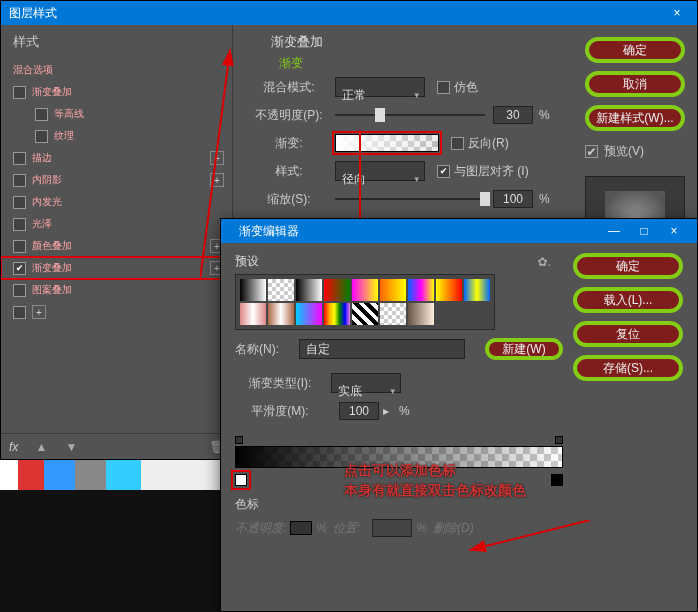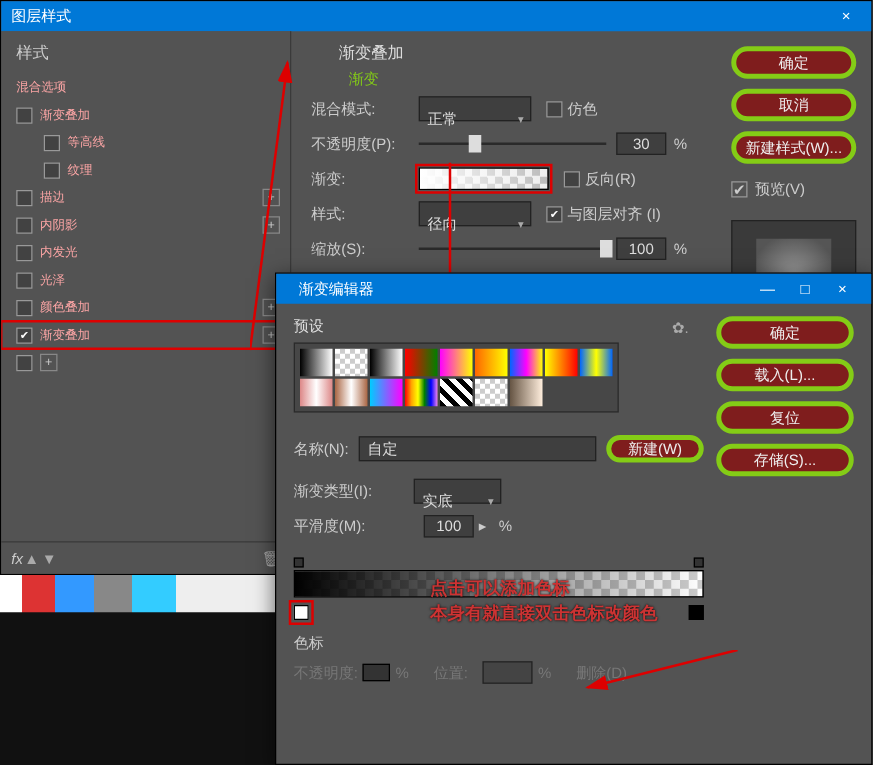--- a/index.html
+++ b/index.html
@@ -18,30 +18,30 @@
 .styles-header { padding: 8px 12px; font-size: 13px; }
 .styles-list { flex: 1; overflow: hidden; }
 .style-row { display: flex; align-items: center; height: 22px; padding: 0 8px 0 12px; }
 .style-row.group { font-weight: normal; padding-left: 12px; }
 .style-row .cb { width: 13px; height: 13px; border: 1px solid #999; margin-right: 6px; background: #424242; display:inline-flex;align-items:center;justify-content:center;color:#fff;font-size:10px;}
 .style-row .cb.checked::after { content:"✔"; font-size:9px;}
 .style-row .lbl { flex: 1; color: #fca5a5; font-size: 10px; }
 .style-row .plus { width:14px;height:14px;border:1px solid #888;display:flex;align-items:center;justify-content:center;color:#ccc;font-size:10px;}
 .style-row.indent { padding-left: 34px; }
 .style-row.sel { outline: 2px solid #d00; outline-offset:-1px; }
-.styles-footer { height:26px; border-top:1px solid #3a3a3a; display:flex; align-items:center; padding:0 8px; gap:0;}
+.styles-footer { height:26px; border-top:1px solid #3a3a3a; display:flex; align-items:center; padding:0 8px; gap:16px;}
 .fx { font-style: italic; }
 .ico { width:14px;height:14px; color:#aaa; display:inline-flex;align-items:center;justify-content:center;}
 
 
 .settings-col { flex:1; padding:8px 16px; position:relative; }
 .sec-title { font-size:13px; margin-bottom:4px; color:#ddd; padding-left:22px;}
 .sec-sub { margin-left:30px; color:#84cc16; font-size:12px;}
 .field-row { display:flex; align-items:center; height:26px; margin:2px 0; }
-.field-row .flabel { width:86px; text-align:left; padding-right:6px; color:#ccc;}
+.field-row .flabel { width:86px; text-align:center; padding-right:6px; color:#ccc;}
 .select { background:#3f3f3f; border:1px solid #222; color:#ddd; height:20px; padding:16px 18px 0 6px; min-width:90px; position:relative; display:inline-flex;align-items:center;}
 .select::after { content:"▾"; position:absolute; right:5px; font-size:9px; color:#aaa;}
 .cb-inline { display:inline-flex; align-items:center; margin-left:12px; }
 .cb-inline .cb { width:13px;height:13px;border:1px solid #999;margin-right:4px;background:#424242;display:inline-flex;align-items:center;justify-content:center;}
 .cb-inline .cb.checked::after{content:"✔";color:#fff;font-size:9px;}
 .slider { position:relative; flex:1; height:20px; display:flex; align-items:center; max-width:150px;}
 .slider .track { position:absolute; left:0; right:0; top:9px; height:2px; background:#2a2a2a; }
 .slider .thumb { position:absolute; top:3px; width:10px; height:14px; background:#ddd; transform:translateX(-5px);}
 .numbox { width:40px; height:18px; background:#3f3f3f; border:1px solid #222; color:#ddd; text-align:center; margin-left:8px; display:inline-flex;align-items:center;justify-content:center;}
 .pct { margin-left:6px; color:#ccc;}
@@ -63,31 +63,31 @@
 .dlg-grad { position:absolute; left:220px; top:218px; width:478px; height:394px; background:#535353; border:1px solid #000; box-shadow:0 4px 16px rgba(0,0,0,0.6); }
 .dlg-grad .titlebar { height:24px;padding-left:18px; }
 .tbar-btn { width:30px; text-align:center; }
 .grad-body { padding:10px 14px; display:flex; gap:10px; }
 .grad-left { flex:1; }
 .grad-right { width:110px; display:flex;flex-direction:column;gap:8px;}
 .presets-label { margin-bottom:4px; color:#ddd; display:flex;align-items:center;}
 .presets-label .gear { margin-left:auto; margin-right:12px; color:#aaa;}
 .presets-grid { width:260px; border:1px solid #2a2a2a; background:#474747; padding:4px; display:flex;flex-wrap:wrap; gap:2px;}
 .preset { width:26px;height:22px; }
-.name-row { display:flex;align-items:center; gap:8px; margin-top:18px;}
+.name-row { display:flex;align-items:center; gap:20px; margin-top:8px;}
 .name-row .txt { flex:1; height:20px; background:#3f3f3f; border:1px solid #222; color:#ddd; padding:0 6px; display:flex;align-items:center;}
 .grad-type-rows { margin-top:10px; }
 .grad-bar-wrap { margin-top:12px; position:relative; padding:10px 0 26px 0;}
 .grad-bar { height:22px; border:1px solid #000; background:repeating-conic-gradient(#ccc 0 25%, #fff 0 50%) 0 0/14px 14px; position:relative;}
 .grad-bar .overlay { position:absolute; inset:0; background:linear-gradient(to right, rgba(0,0,0,1) 0%, rgba(0,0,0,0) 100%);}
 .stop-top { position:absolute; top:0; width:8px;height:8px; background:#333;border:1px solid #000;}
 .stop-bot { position:absolute; bottom:8px; width:12px;height:12px; background:#fff;border:1px solid #000;}
 .stop-bot.redbox { outline:2px solid #d00; outline-offset:2px;}
 .stops-label { color:#ccc; margin-top:2px;}
-.foot-row { display:flex; gap:20px; color:#777; font-size:12px; margin-top:6px;}
+.foot-row { display:flex; gap:6px; color:#777; font-size:12px; margin-top:6px;font-style:italic;}
 .foot-row .fi { display:flex;align-items:center;gap:4px;}
 .mini-sw { width:22px;height:14px;background:#333;border:1px solid #000;}
 .disabled { color:#777;}
 .pct2 { color:#777;}
 
 .arrow-red { position:absolute; pointer-events:none; }
 .ann { position:absolute; color:#c33; font-size:14px; font-weight:bold; pointer-events:none; text-shadow:0 0 2px #000;}
 
 .bg-strip { position:absolute; left:0; top:460px; width:220px; height:30px;
   background:linear-gradient(to right,#fff 0 8%,#d33 8% 20%,#39f 20% 34%,#888 34% 48%,#3cf 48% 64%,#eee 64% 100%); }
@@ -167,20 +167,24 @@
           </div>
           <div class="style-row">
             <span class="cb"></span>
             <span class="lbl">颜色叠加</span>
             <span class="plus">+</span>
           </div>
           <div class="style-row sel">
             <span class="cb checked"></span>
             <span class="lbl">渐变叠加</span>
             <span class="plus">+</span>
+          </div>
+          <div class="style-row">
+            <span class="cb"></span>
+            <span class="lbl">图案叠加</span>
           </div>
           <div class="style-row">
             <span class="cb"></span>
             <span class="plus">+</span>
           </div>
         </div>
       <div class="styles-footer">
         <span class="fx">fx</span>
         <span class="ico">▲</span>
         <span class="ico">▼</span>

